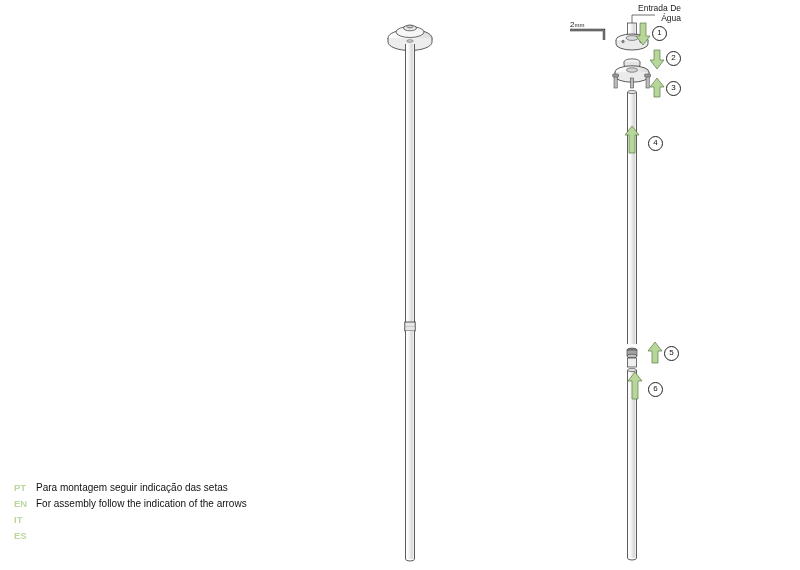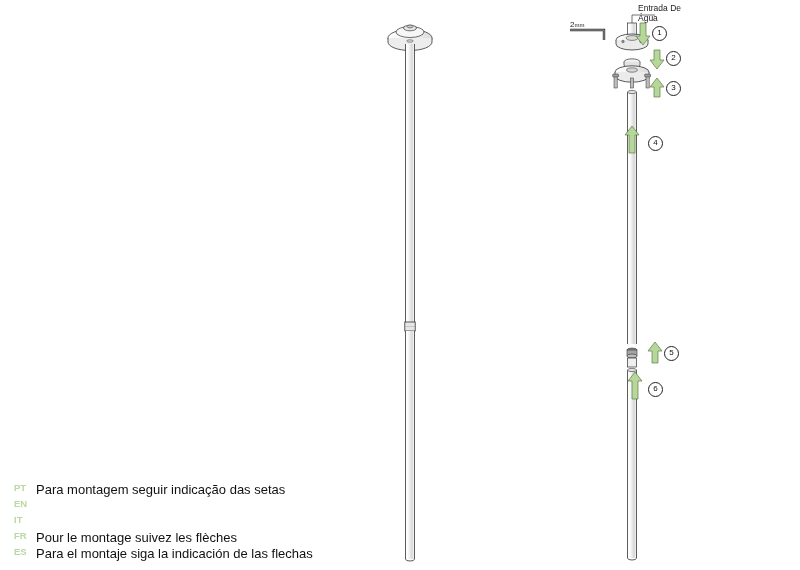--- a/index.html
+++ b/index.html
@@ -37,21 +37,21 @@
     top: 0;
     width: 240px;
     height: 570px;
   }
 
   .label-top {
     position: absolute;
     font-size: 8.5px;
     color: #1a1a1a;
     line-height: 1.15;
-    text-align: left;
+    text-align: right;
     white-space: nowrap;
   }
 
   .dim-label {
     position: absolute;
     font-size: 8px;
     color: #1a1a1a;
     white-space: nowrap;
   }
   .step-num {
@@ -81,21 +81,21 @@
     font-size: 9.5px;
   }
   .legend-code {
     width: 22px;
     color: #b9d9a0;
     font-weight: bold;
     font-size: 9.5px;
   }
   .legend-text {
     color: #111;
-    font-size: 13px;
+    font-size: 10px;
   }
 
   svg { display: block; overflow: visible; }
 </style>
 </head>
 <body>
 
 <div id="sheet">
 
   <div class="assembled">
@@ -267,27 +267,23 @@
     <div class="step-num" style="left:88px; top:382px;">6</div>
   </div>
 
   <div class="legend">
     <div class="legend-row">
       <span class="legend-code">PT</span>
       <span class="legend-text">Para montagem seguir indicação das setas</span>
     </div>
     <div class="legend-row">
       <span class="legend-code">EN</span>
+      <span class="legend-text">For assembly follow the indication of the arrows</span>
     </div>
     <div class="legend-row">
       <span class="legend-code">IT</span>
     </div>
     <div class="legend-row">
-      <span class="legend-code">FR</span>
-      <span class="legend-text">Pour le montage suivez les flèches</span>
-    </div>
-    <div class="legend-row">
       <span class="legend-code">ES</span>
-      <span class="legend-text">Para el montaje siga la indicación de las flechas</span>
     </div>
   </div>
 
 </div>
 
 </body></html>

